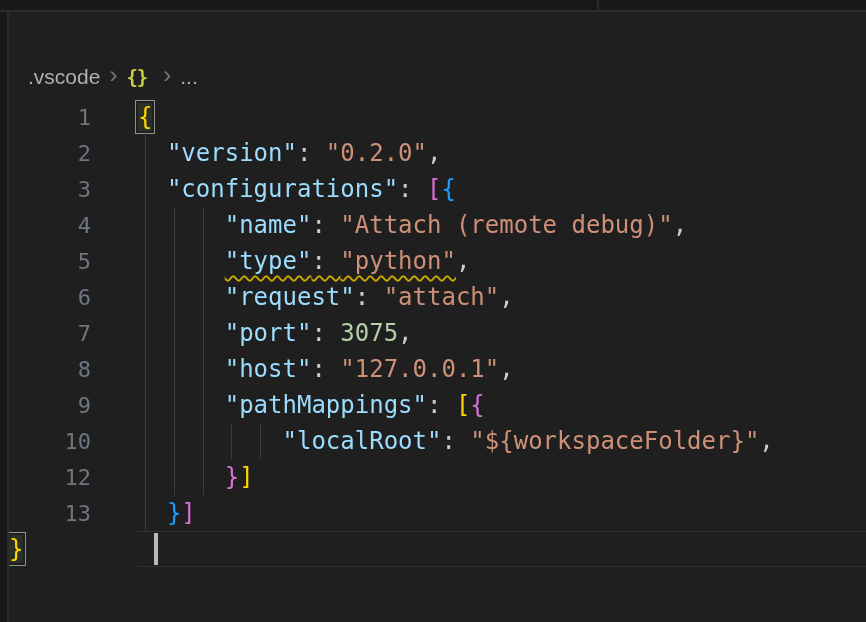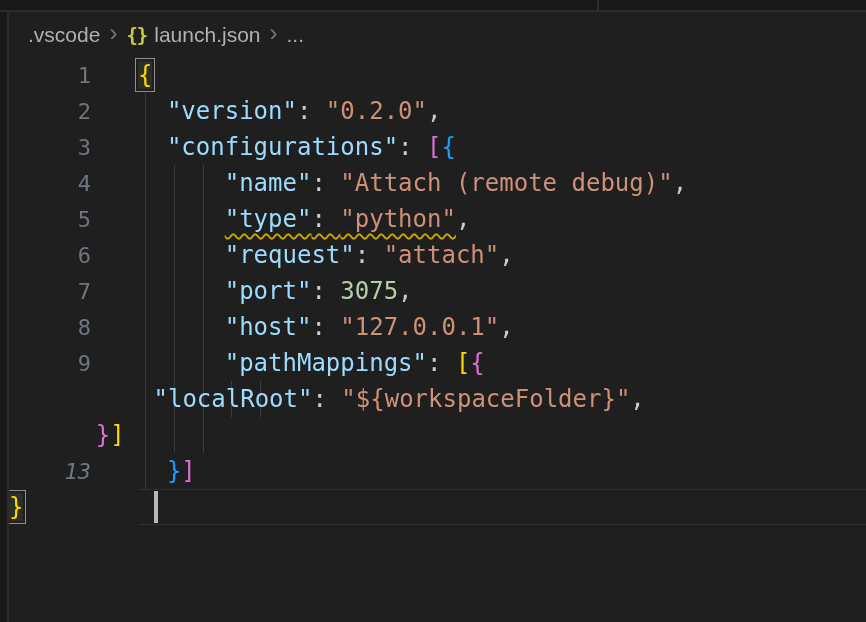--- a/index.html
+++ b/index.html
@@ -18,21 +18,21 @@
   }
   
   .left-strip{
     position:absolute;left:0;top:0;width:7px;height:622px;
     background:#181818;border-right:2px solid #2b2b2b;z-index:2;
   }
   .editor{position:absolute;left:9px;top:12px;right:0;bottom:0;background:#1f1f1f;}
   
   .breadcrumbs{
     height:45px;display:flex;align-items:center;padding-left:19px;
-    font-size:21px;color:#b0b0b0;
+    font-size:21px;color:#b0b0b0;margin-top:42px;
   }
   .bc-item{cursor:pointer;}
   .bc-sep{color:#767676;margin:0 9px;font-size:24px;line-height:21px;transform:translateY(-2px);}
   .bc-icon{font-family:"DejaVu Sans Mono", monospace;font-size:19px;font-weight:bold;margin-right:7px;letter-spacing:-1px;}
   
   .code{position:relative;font-family:"DejaVu Sans Mono", monospace;font-size:24px;}
   .line{position:relative;height:36px;display:flex;align-items:center;}
   .ln{
     width:129px;box-sizing:border-box;padding-right:47px;flex:none;
     text-align:right;font-size:22px;
@@ -59,21 +59,20 @@
 <div class="top-strip">
   <div class="tab-divider"></div>
 </div>
 <div class="left-strip"></div>
 
 <div class="editor">
   <div class="breadcrumbs">
     <span class="bc-item">.vscode</span>
     <span class="bc-sep">›</span>
     <span class="bc-icon" style="color: rgb(203, 203, 65);">{}</span>
-    <span class="bc-item">launch.json</span>
     <span class="bc-sep">›</span>
     <span class="bc-item">...</span>
   </div>
   <div class="code">
       <div class="line">
         <span class="ln" style="color: rgb(110, 118, 129);">1</span>
         <span class="lc"><span class="box" style="color: rgb(255, 215, 0);">{</span></span>
       </div>
       <div class="line">
         <div class="indent-guide" style="left: 136px; background: rgb(60, 60, 60);"></div>
@@ -126,31 +125,33 @@
         <div class="indent-guide" style="left: 193.6px; background: rgb(60, 60, 60);"></div>
         <span class="ln" style="color: rgb(110, 118, 129);">9</span>
         <span class="lc">      <span style="color: rgb(156, 220, 254);">"pathMappings"</span><span style="color: rgb(204, 204, 204);">: </span><span style="color: rgb(255, 215, 0);">[</span><span style="color: rgb(218, 112, 214);">{</span></span>
       </div>
       <div class="line">
         <div class="indent-guide" style="left: 136px; background: rgb(60, 60, 60);"></div>
         <div class="indent-guide" style="left: 164.8px; background: rgb(60, 60, 60);"></div>
         <div class="indent-guide" style="left: 193.6px; background: rgb(60, 60, 60);"></div>
         <div class="indent-guide" style="left: 222.4px; background: rgb(60, 60, 60);"></div>
         <div class="indent-guide" style="left: 251.2px; background: rgb(60, 60, 60);"></div>
+        <span class="ln" style="color: rgb(110, 118, 129);">10</span>
         <span class="lc">          <span style="color: rgb(156, 220, 254);">"localRoot"</span><span style="color: rgb(204, 204, 204);">: </span><span style="color: rgb(206, 145, 120);">"${workspaceFolder}"</span><span style="color: rgb(204, 204, 204);">,</span></span>
       </div>
       <div class="line">
         <div class="indent-guide" style="left: 136px; background: rgb(60, 60, 60);"></div>
         <div class="indent-guide" style="left: 164.8px; background: rgb(60, 60, 60);"></div>
         <div class="indent-guide" style="left: 193.6px; background: rgb(60, 60, 60);"></div>
+        <span class="ln" style="color: rgb(110, 118, 129);">12</span>
         <span class="lc">      <span style="color: rgb(218, 112, 214);">}</span><span style="color: rgb(255, 215, 0);">]</span></span>
       </div>
       <div class="line">
         <div class="indent-guide" style="left: 136px; background: rgb(60, 60, 60);"></div>
-        <span class="ln" style="color: rgb(110, 118, 129); font-style: italic;">13</span>
+        <span class="ln" style="color: rgb(110, 118, 129);">13</span>
         <span class="lc">  <span style="color: rgb(23, 159, 255);">}</span><span style="color: rgb(218, 112, 214);">]</span></span>
       </div>
       <div class="line">
         <div class="current-line"></div>
         <span class="lc"><span class="box" style="color: rgb(255, 215, 0);">}</span></span>
         <div class="cursor" style="left: 145.4px; background: rgb(185, 185, 185);"></div>
       </div>
     </div>
 </div>
 

